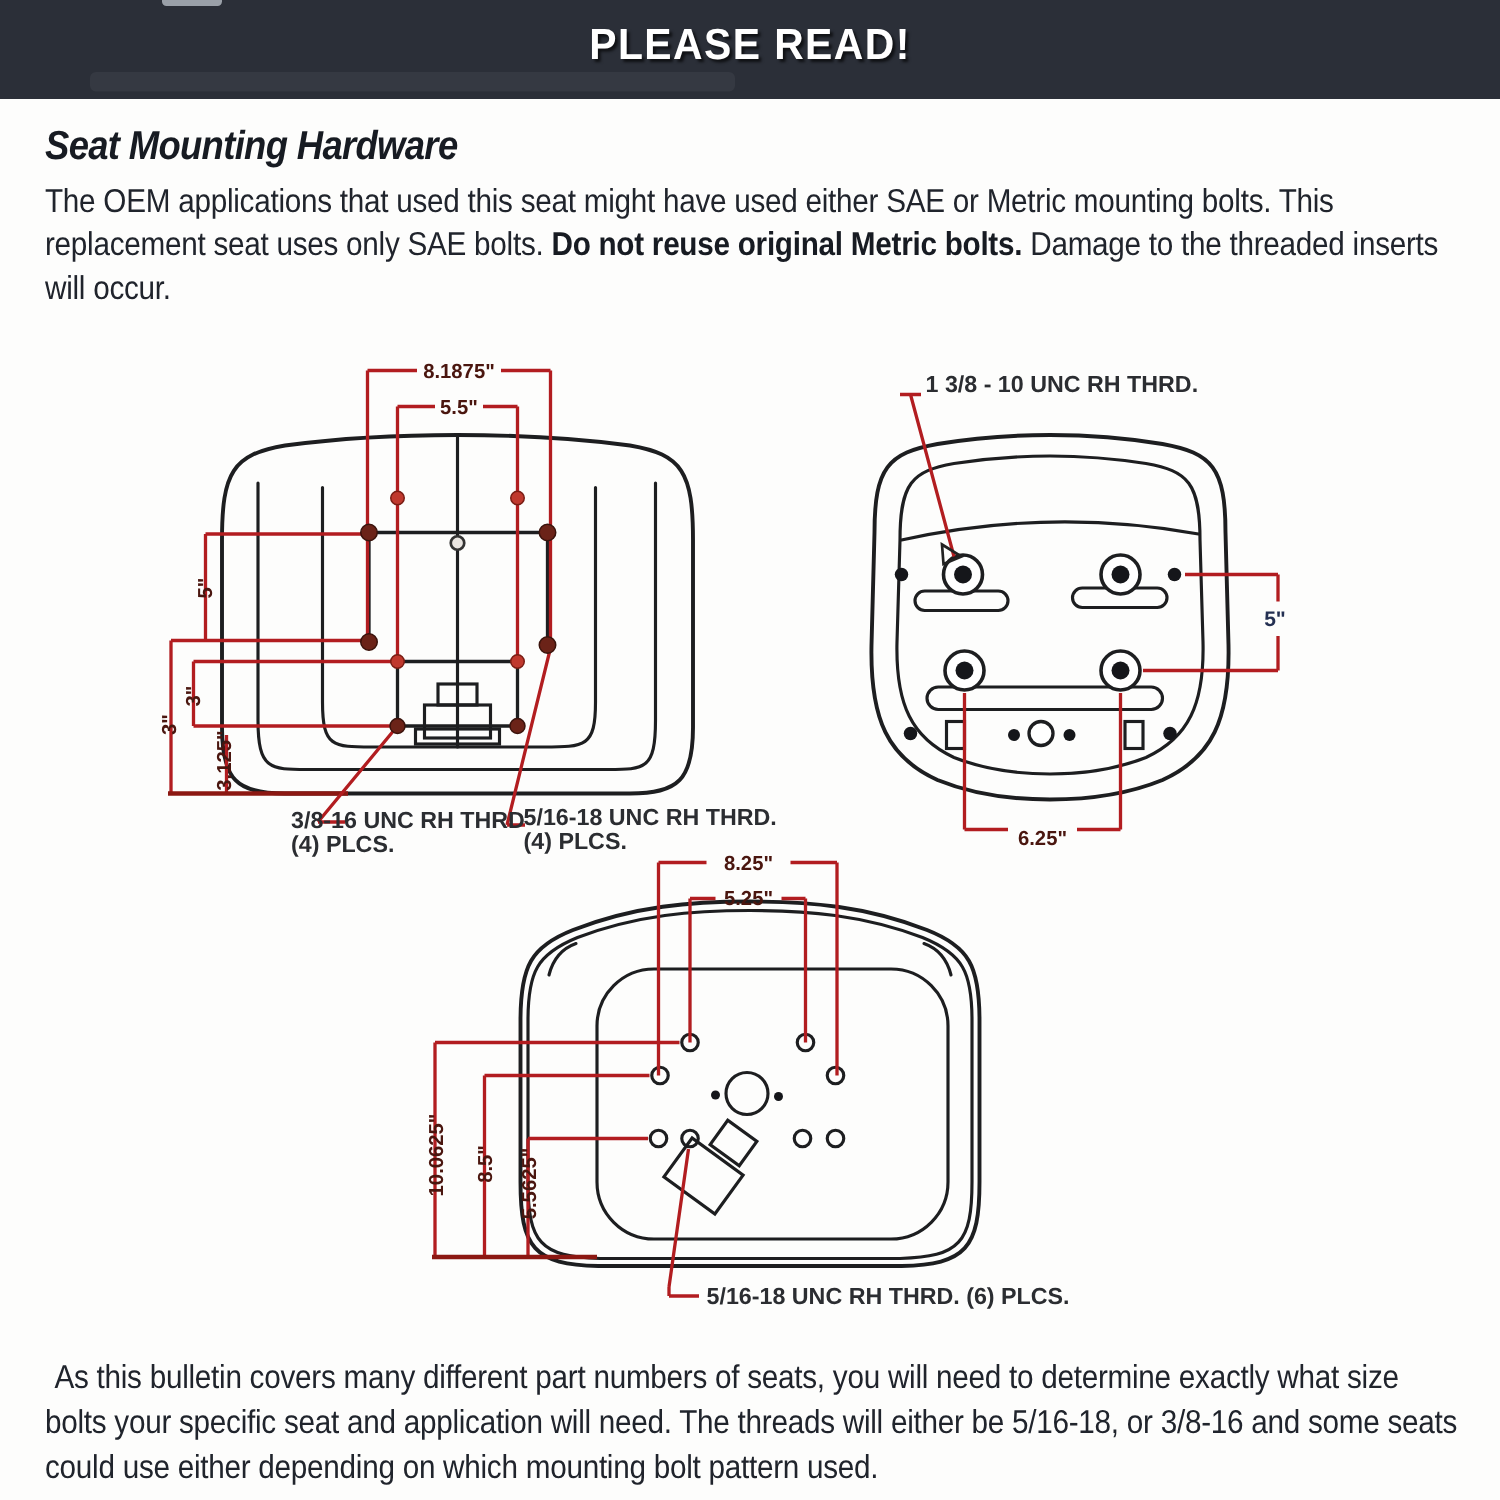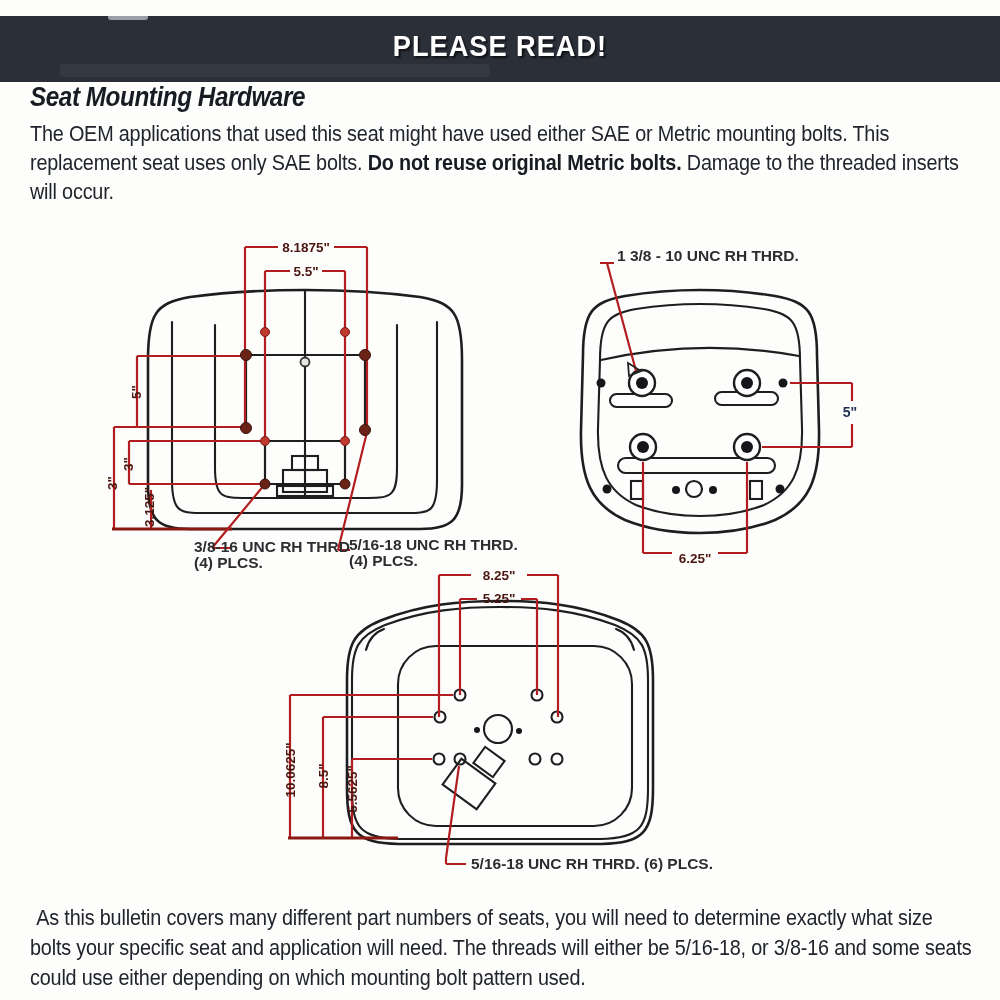--- a/index.html
+++ b/index.html
@@ -1,19 +1,19 @@
 <!DOCTYPE html>
 <html><head>
 <meta charset="utf-8">
 <style>
   html,body{margin:0;padding:0;background:#ffffff;}
   #page{position:relative;width:1000px;height:1000px;background:#fdfdfc;overflow:hidden;
         font-family:"Liberation Sans",sans-serif;color:#1e222a;}
   
-  #banner{position:absolute;left:0;top:16px;width:1000px;height:66px;background:#2b2f38;}
+  #banner{position:absolute;left:0;top:0;width:1000px;height:66px;background:#2b2f38;}
   #banner .glow{position:absolute;left:60px;top:48px;width:430px;height:13px;background:rgba(255,255,255,0.05);border-radius:4px;}
   #banner .tab{position:absolute;left:108px;top:0;width:40px;height:4px;background:#9aa0a8;border-radius:0 0 3px 3px;}
   #banner .title{position:absolute;left:0;top:14px;width:100%;text-align:center;
         color:#ffffff;font-weight:bold;font-size:29px;letter-spacing:1px;
         text-shadow:2px 2px 2px rgba(0,0,0,0.65);transform:scaleX(0.94);}
   
   #intro{position:absolute;left:30px;top:82px;width:1050px;transform:scaleX(0.9);transform-origin:0 0;}
   #intro h1{margin:0 0 6px 0;font-size:27px;font-style:italic;font-weight:bold;color:#171b22;letter-spacing:-0.5px;}
   #intro p{margin:0;font-size:22px;line-height:29px;color:#20242c;letter-spacing:-0.2px;}
   #intro b{font-weight:bold;color:#171b22;}

